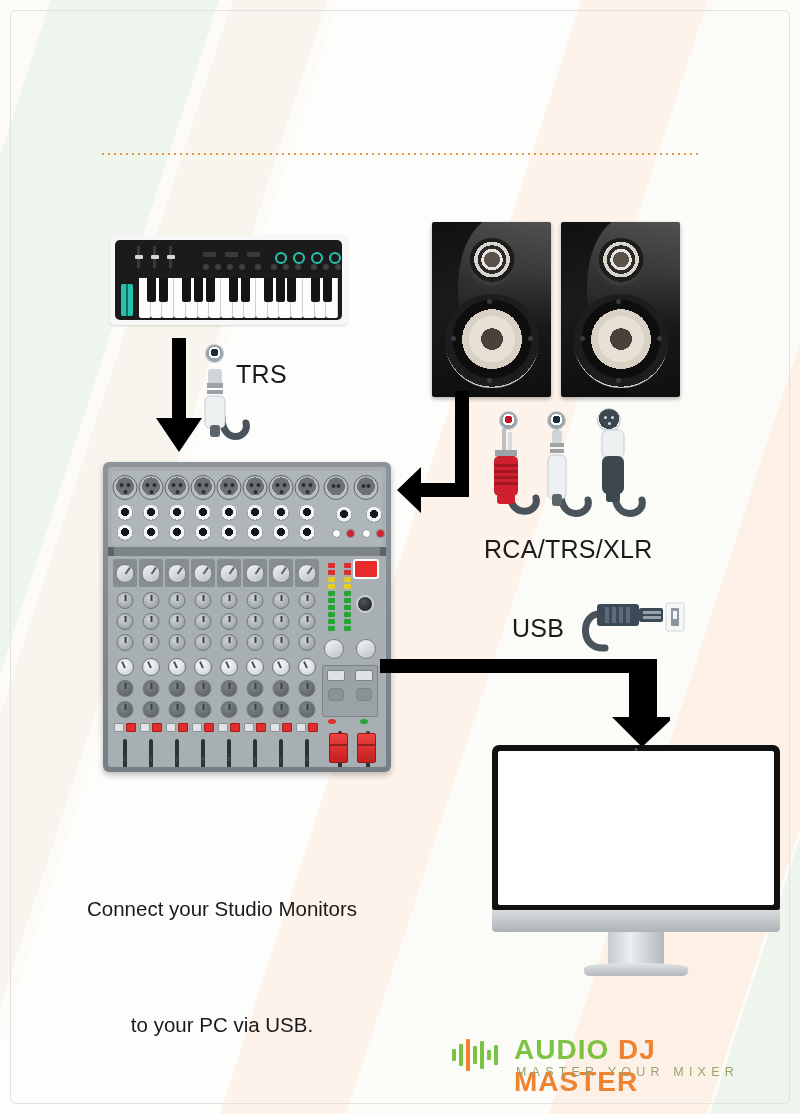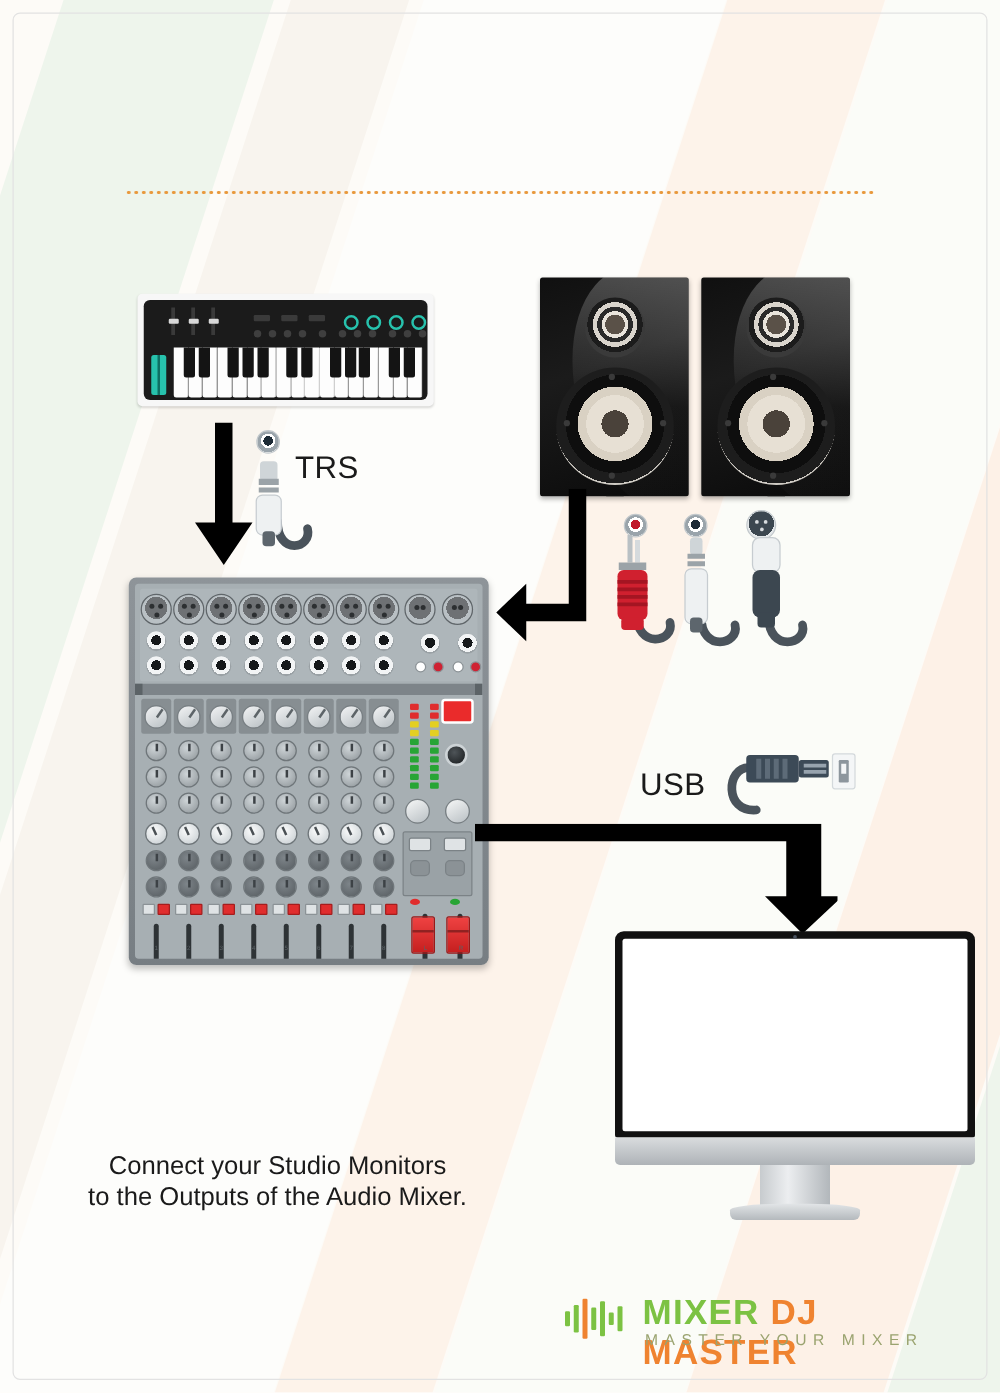--- a/index.html
+++ b/index.html
@@ -341,20 +341,21 @@
   </div>
 
   <div class="cable-wrap" style="left:586px;top:428px">
     <svg width="64" height="100" viewBox="0 0 64 100">
       <path d="M29 66 C29 94, 60 88, 56 72" stroke="#4a535b" stroke-width="7" fill="none" stroke-linecap="round"></path>
       <rect x="16" y="2" width="22" height="28" rx="6" fill="#eef1f2" stroke="#c6ccd0" stroke-width="1"></rect>
       <rect x="16" y="28" width="22" height="38" rx="6" fill="#3c4750"></rect>
       <rect x="20" y="62" width="14" height="12" rx="3" fill="#3c4750"></rect>
     </svg>
   </div>
+  <div class="label" style="left:484px;top:535px">RCA/TRS/XLR</div>
 
   <div id="mixer">
     <div class="mx-inner">
 
       <div class="mx-top">
         <div class="mx-ch-top">
             <div class="xlr-jack">
               <i style="left:6px;top:7px"></i>
               <i style="right:6px;top:7px"></i>
               <i style="left:10px;bottom:5px"></i>
@@ -673,34 +674,34 @@
   <div id="pc">
     <div class="pc-screen">
       <div class="pc-cam"></div>
       <div class="pc-glass"></div>
     </div>
     <div class="pc-chin"></div>
     <div class="pc-neck"></div>
     <div class="pc-base"></div>
   </div>
 
-  <div class="body-text" style="top:920px">
+  <div class="body-text" style="top:896px">
     <div>Connect your Studio Monitors</div>
-    <div>to the Outputs of the Audio Mixer.</div>
   </div>
   <div class="body-text" style="top:1012px">
+    <div>to your PC via USB.</div>
   </div>
 
   <div id="logo">
     <div class="wave">
       <b style="height:12px;background:#7cc243"></b>
       <b style="height:22px;background:#7cc243"></b>
       <b style="height:32px;background:#ef8330"></b>
       <b style="height:18px;background:#7cc243"></b>
       <b style="height:28px;background:#7cc243"></b>
       <b style="height:10px;background:#7cc243"></b>
       <b style="height:20px;background:#7cc243"></b>
     </div>
-    <div class="logo-main"><span class="g">MIXER</span> <span class="o">DJ MASTER</span></div>
+    <div class="logo-main"><span class="g">AUDIO</span> <span class="o">DJ MASTER</span></div>
     <div class="logo-sub">MASTER YOUR MIXER</div>
   </div>
 
 </div>
 
 </body></html>

